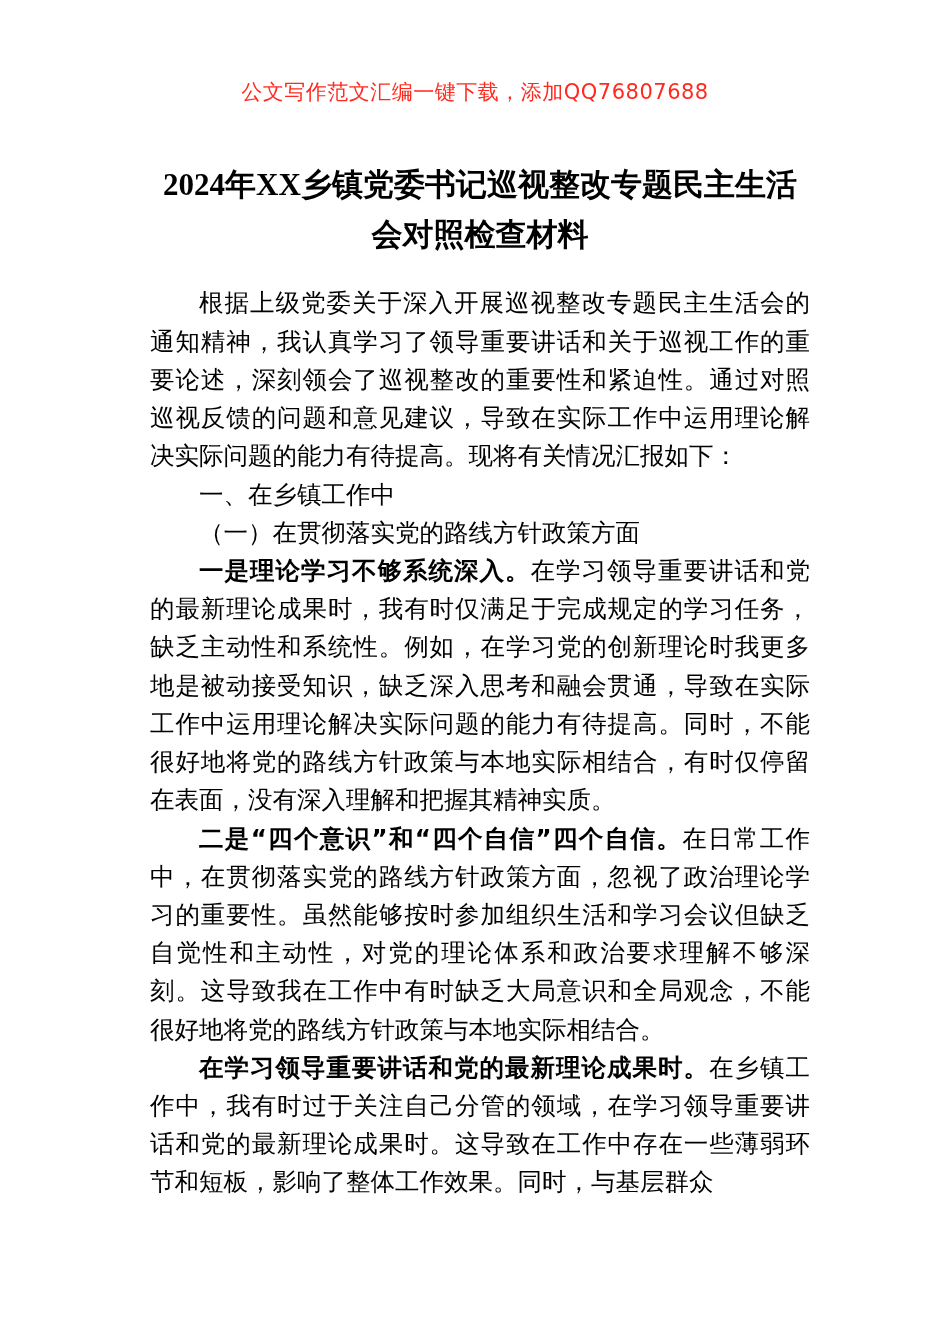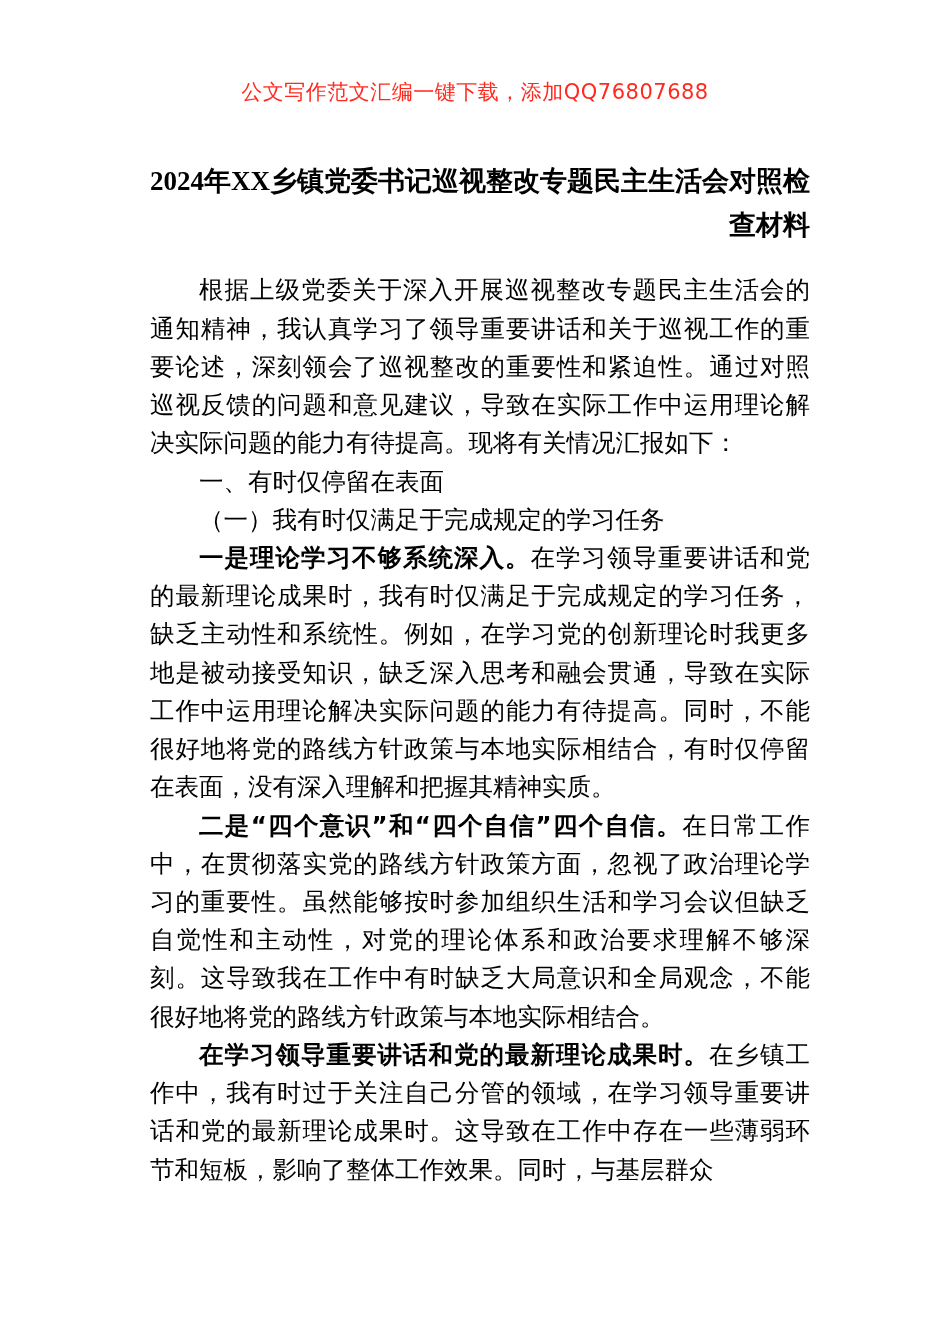--- a/index.html
+++ b/index.html
@@ -35,24 +35,24 @@
     white-space: nowrap;
   }
   .doc-body {
     position: absolute;
     top: 160px;
     left: 150px;
     width: 660px;
   }
   .doc-title {
     font-family: "Liberation Serif", "DejaVu Serif", serif;
-    font-size: 27px;
+    font-size: 31px;
     font-weight: 700;
     line-height: 1.62;
-    text-align: right;
+    text-align: center;
     letter-spacing: 0px;
     margin: 0 0 24px 0;
   }
   .para {
     font-family: "DejaVu Sans", "Liberation Sans", sans-serif;
     font-size: 24.5px;
     line-height: 1.56;
     text-align: justify;
     text-justify: inter-ideograph;
     margin: 0;
@@ -72,23 +72,23 @@
 <div class="page">
 
   <div class="watermark">公文写作范文汇编一键下载，添加QQ76807688</div>
 
   <div class="doc-body">
 
     <h1 class="doc-title">2024年XX乡镇党委书记巡视整改专题民主生活会对照检查材料</h1>
 
     <p class="para indent">根据上级党委关于深入开展巡视整改专题民主生活会的通知精神，我认真学习了领导重要讲话和关于巡视工作的重要论述，深刻领会了巡视整改的重要性和紧迫性。通过对照巡视反馈的问题和意见建议，导致在实际工作中运用理论解决实际问题的能力有待提高。现将有关情况汇报如下：</p>
 
-    <p class="para indent">一、有时仅停留在表面</p>
+    <p class="para indent">一、在乡镇工作中</p>
 
-    <p class="para indent">（一）我有时仅满足于完成规定的学习任务</p>
+    <p class="para indent">（一）在贯彻落实党的路线方针政策方面</p>
 
     <p class="para indent"><b>一是理论学习不够系统深入。</b><span>在学习领导重要讲话和党的最新理论成果时，我有时仅满足于完成规定的学习任务，缺乏主动性和系统性。例如，在学习党的创新理论时我更多地是被动接受知识，缺乏深入思考和融会贯通，导致在实际工作中运用理论解决实际问题的能力有待提高。同时，不能很好地将党的路线方针政策与本地实际相结合，有时仅停留在表面，没有深入理解和把握其精神实质。</span></p>
 
     <p class="para indent"><b>二是“四个意识”和“四个自信”四个自信。</b><span>在日常工作中，在贯彻落实党的路线方针政策方面，忽视了政治理论学习的重要性。虽然能够按时参加组织生活和学习会议但缺乏自觉性和主动性，对党的理论体系和政治要求理解不够深刻。这导致我在工作中有时缺乏大局意识和全局观念，不能很好地将党的路线方针政策与本地实际相结合。</span></p>
 
     <p class="para indent"><b>在学习领导重要讲话和党的最新理论成果时。</b><span>在乡镇工作中，我有时过于关注自己分管的领域，在学习领导重要讲话和党的最新理论成果时。这导致在工作中存在一些薄弱环节和短板，影响了整体工作效果。同时，与基层群众</span></p>
 
   </div>
 </div>
 

